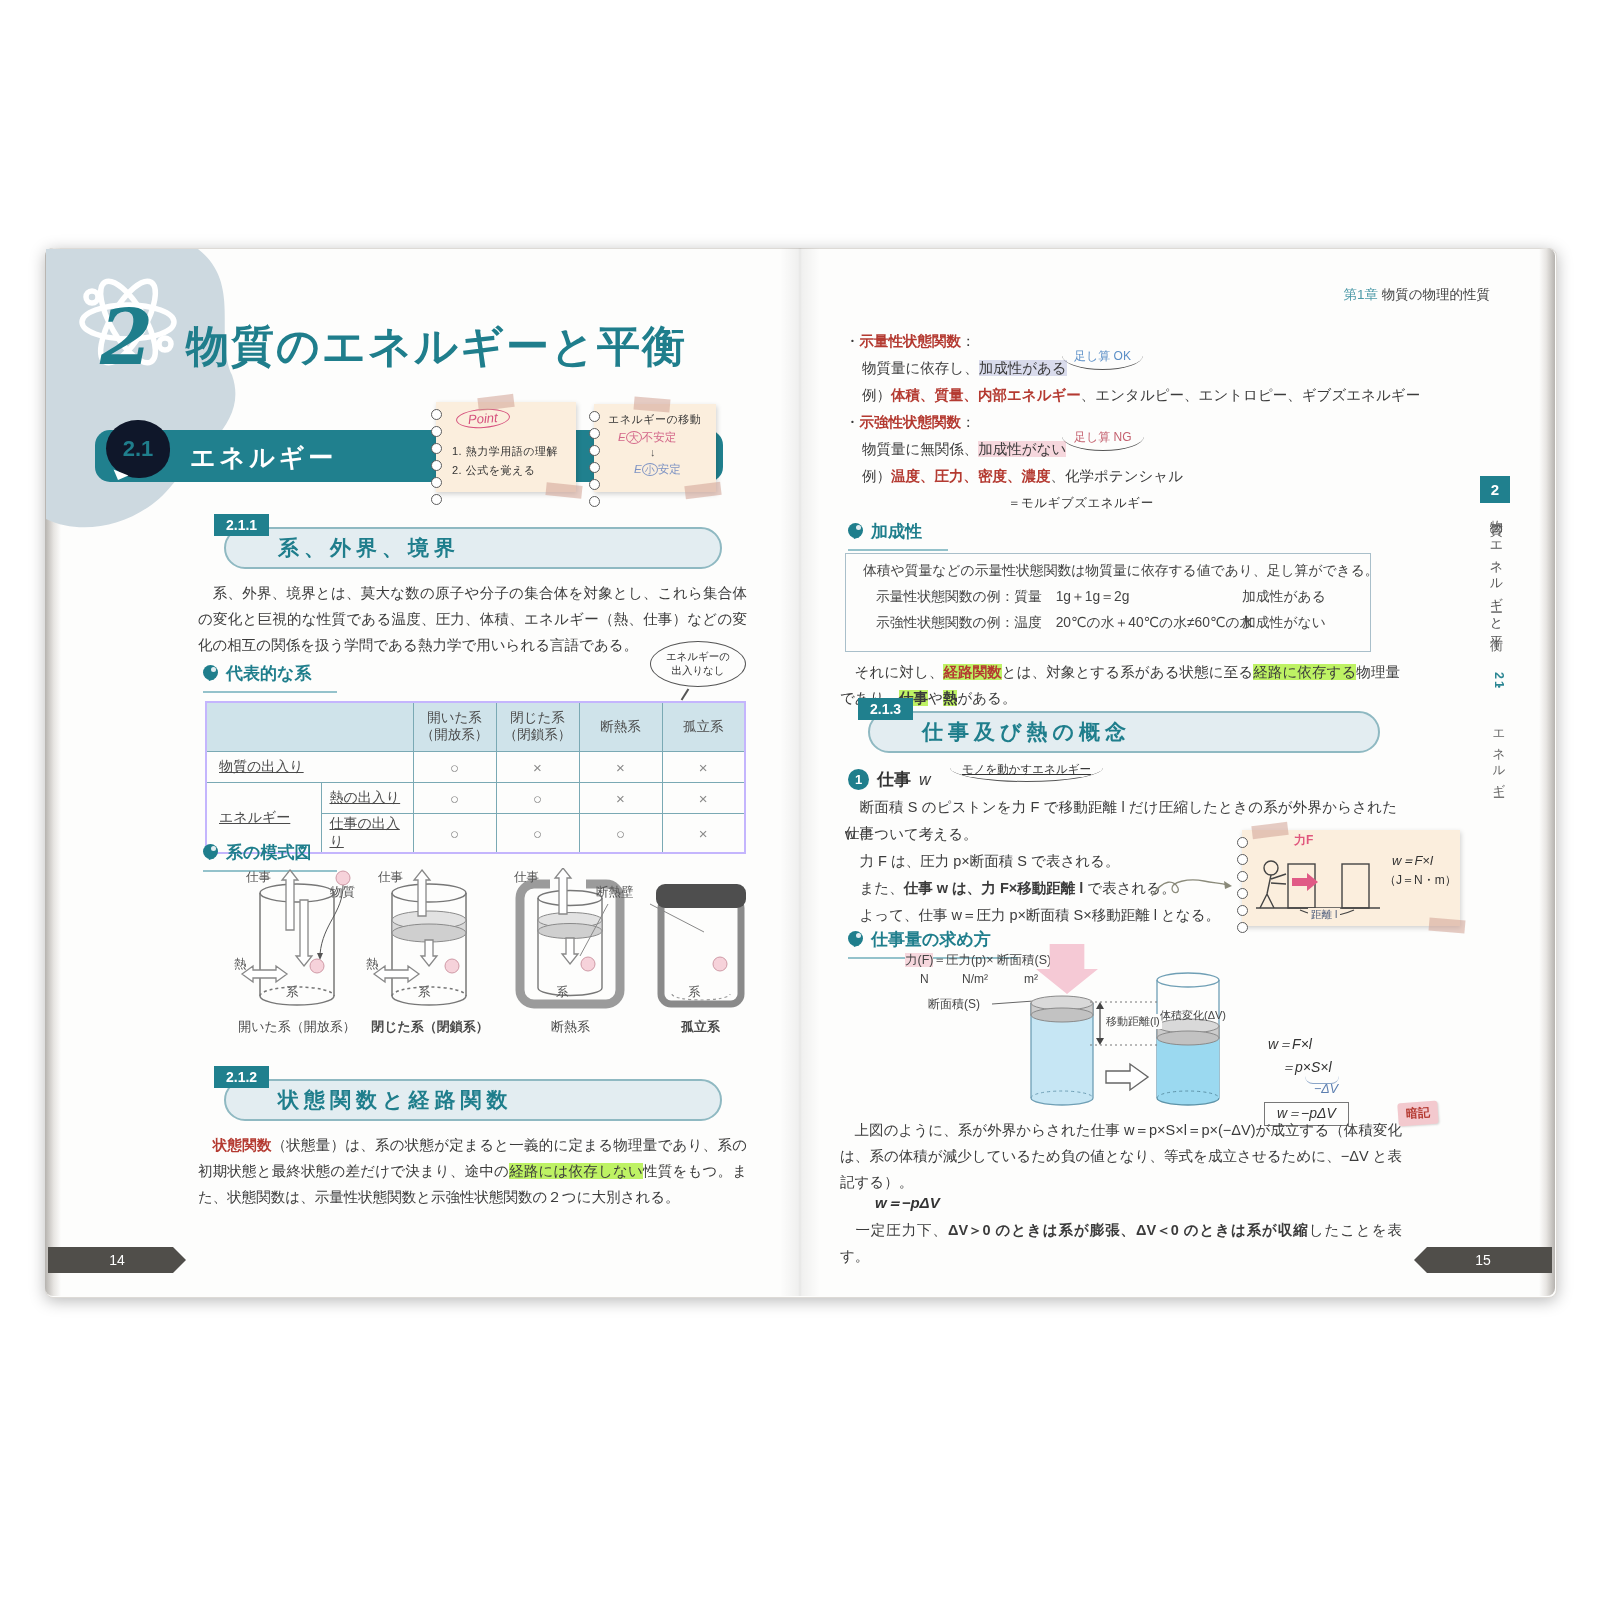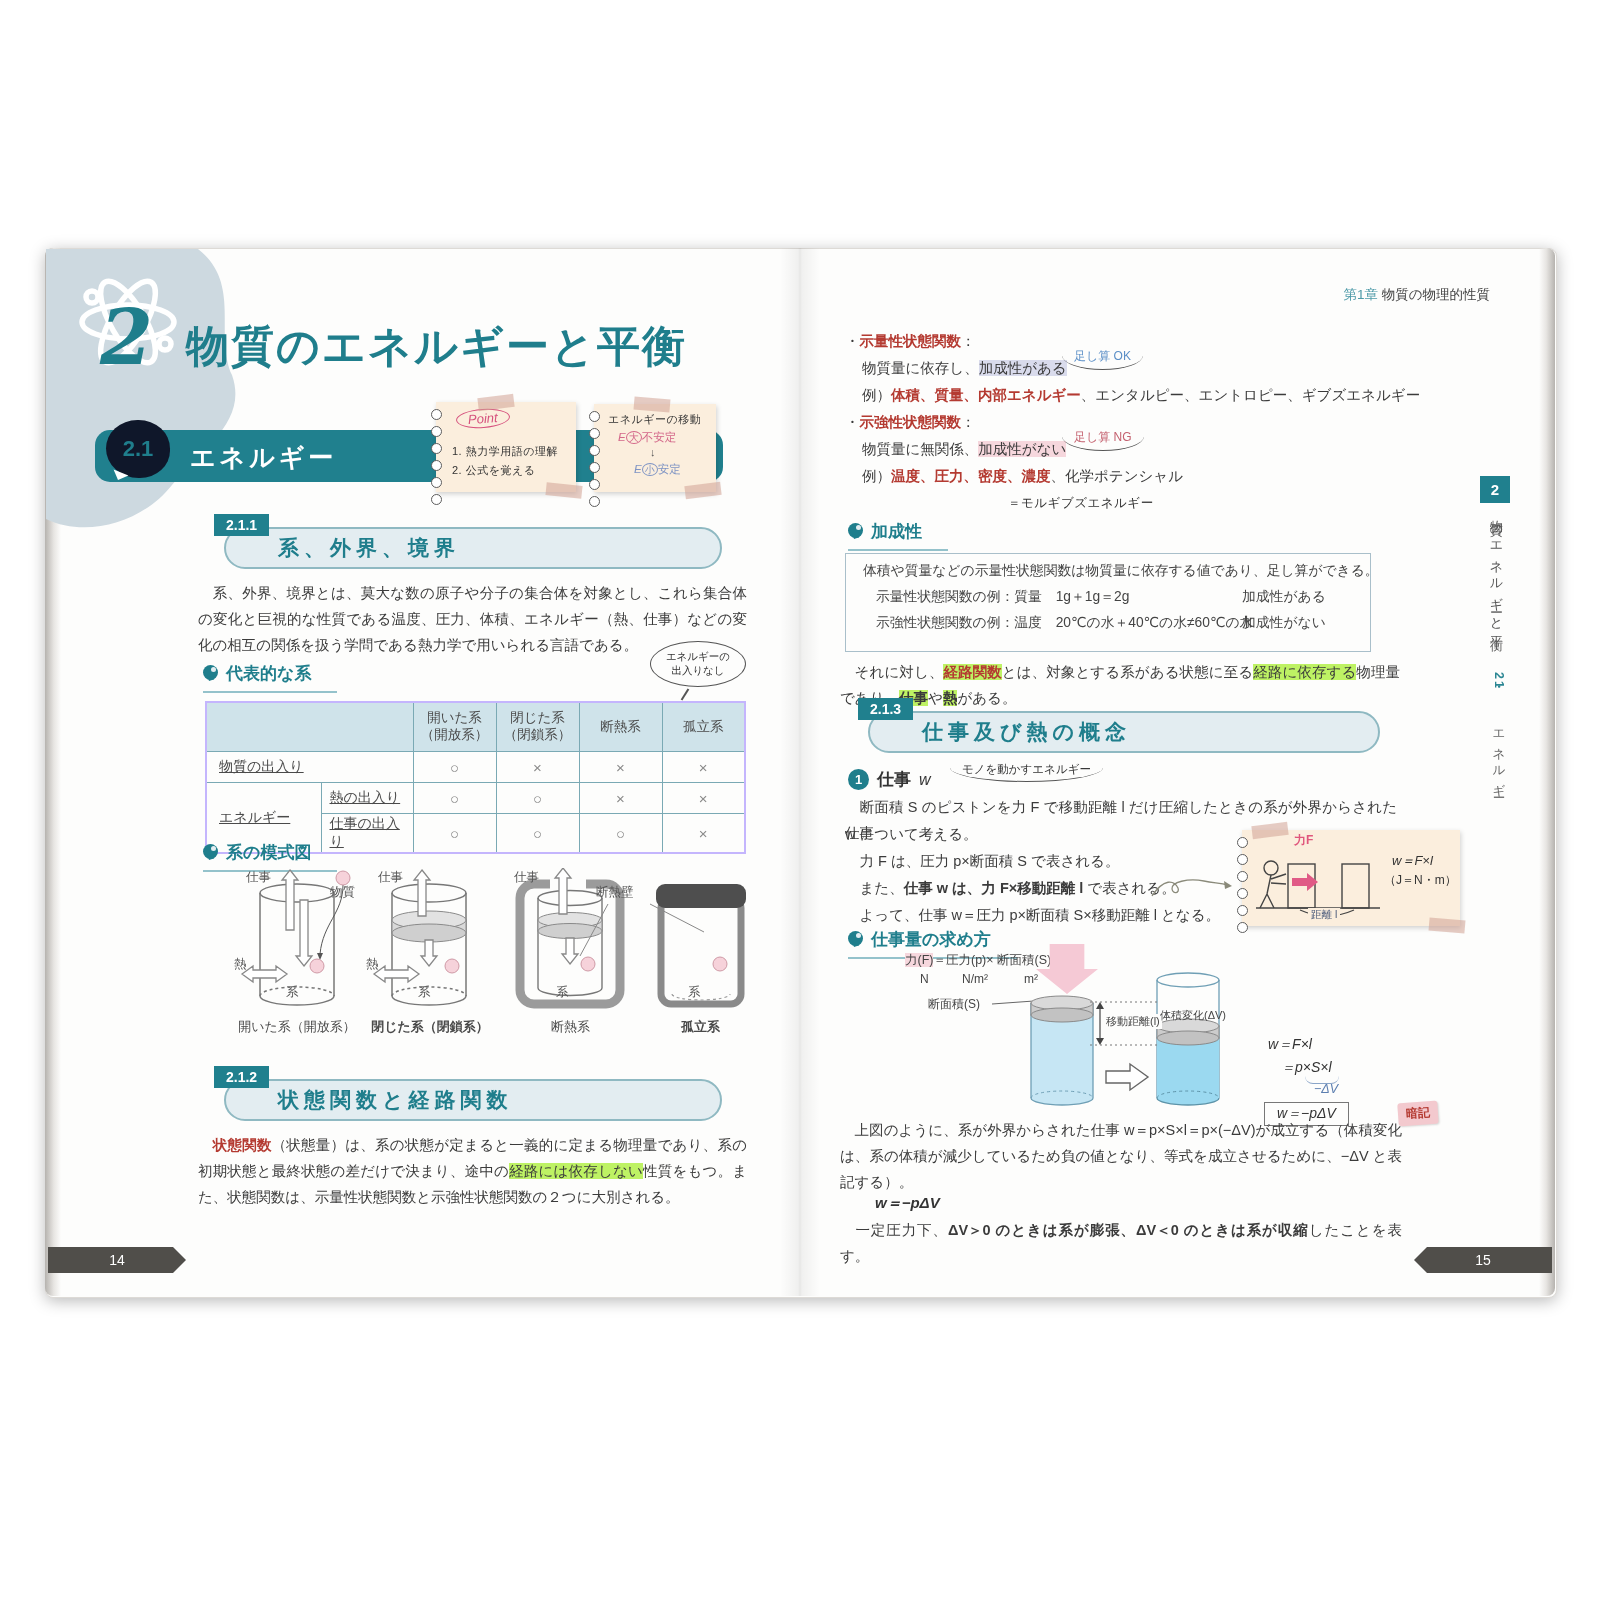--- a/index.html
+++ b/index.html
@@ -333,21 +333,21 @@
   <div class="abs badge" style="left:858px;top:698px;">2.1.3</div>
   <div class="abs secbox" style="left:868px;top:711px;width:512px;height:42px;">
     <span>仕事及び熱の概念</span>
   </div>
 
   <div class="abs" style="left:848px;top:768px;display:flex;align-items:center;gap:8px;">
     <span class="numcirc">1</span>
     <span style="font-size:17px;font-weight:bold;color:#333;">仕事</span>
     <span class="it" style="font-size:16px;color:#333;">w</span>
   </div>
-  <div class="smile" style="left:950px;top:762px;color:#333;font-size:11.5px;">モノを動かすエネルギー</div>
+  <div class="smile" style="left:950px;top:762px;color:#333;font-size:11.5px;text-decoration:underline;">モノを動かすエネルギー</div>
 
   <div class="abs body-txt" style="left:845px;top:795px;width:552px;">　断面積 S のピストンを力 F で移動距離 l だけ圧縮したときの系が外界からされた仕事</div>
   <div class="abs body-txt" style="left:845px;top:822px;width:552px;">w について考える。</div>
   <div class="abs body-txt" style="left:845px;top:849px;width:552px;">　力 F は、圧力 p×断面積 S で表される。</div>
   <div class="abs body-txt" style="left:845px;top:876px;width:400px;">
     <span>　また、</span><span class="bold">仕事 w は、力 F×移動距離 l </span><span>で表される。</span>
   </div>
   <svg class="abs" style="left:1148px;top:872px;" width="88" height="30" viewBox="0 0 88 30">
     <path d="M4,24 C16,6 26,8 30,16 C32,21 25,23 24,17 C23,10 40,6 56,9 C66,11 72,11 80,13" fill="none" stroke="#8a8a7a" stroke-width="1.3"></path>
     <polygon points="84,14 76,9 77,17" fill="#8a8a7a"></polygon>

